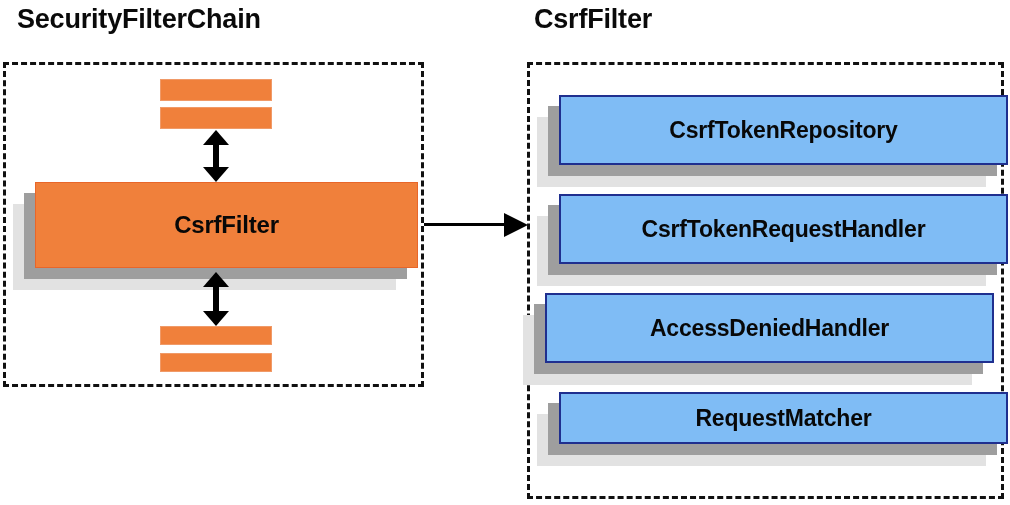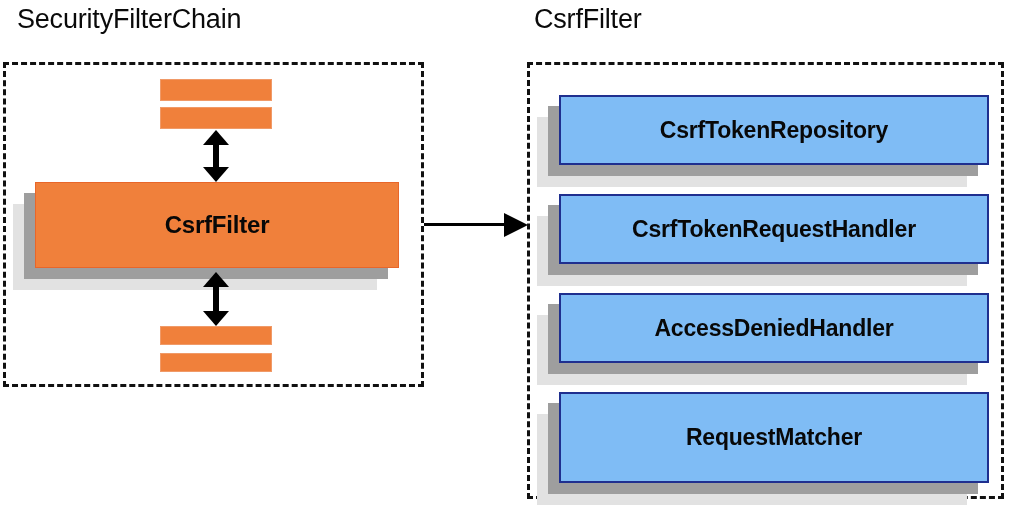--- a/index.html
+++ b/index.html
@@ -14,21 +14,21 @@
     position: relative;
     width: 1010px;
     height: 505px;
     background: #ffffff;
     overflow: hidden;
   }
 
   
   .panel-title {
     position: absolute;
-    font-weight: normal;
+    font-weight: bold;
     font-size: 27px;
     line-height: 1;
     color: #0a0a0a;
     letter-spacing: -0.2px;
     white-space: nowrap;
   }
   #title-left  { left: 17px;  top: 6px; }
   #title-right { left: 534px; top: 6px; }
 
   
@@ -37,20 +37,21 @@
     border: 3px dashed #111111;
     box-sizing: border-box;
     background: transparent;
   }
   #panel-left  { left: 3px;   top: 62px; width: 421px; height: 325px; }
   #panel-right { left: 527px; top: 62px; width: 477px; height: 437px; }
 
   
   .node {
     position: absolute;
+    padding-left: 19px;
   }
   .node .shadow-far,
   .node .shadow-near,
   .node .face {
     position: absolute;
     box-sizing: border-box;
     left: 0;
     top: 0;
     width: 100%;
     height: 100%;
@@ -205,29 +206,29 @@
   </div>
 
   <div class="node node-blue" style="left:559px; top:194px; width:430px; height:70px;border-radius:17px;">
     <div class="shadow-far"></div>
     <div class="shadow-near"></div>
     <div class="face">
       <span class="label">CsrfTokenRequestHandler</span>
     </div>
   </div>
 
-  <div class="node node-blue" style="left:559px; top:293px; width:430px; height:70px;text-decoration:underline;">
+  <div class="node node-blue" style="left:545px; top:293px; width:430px; height:70px;text-decoration:underline;">
     <div class="shadow-far"></div>
     <div class="shadow-near"></div>
     <div class="face">
       <span class="label">AccessDeniedHandler</span>
     </div>
   </div>
 
-  <div class="node node-blue" style="left:559px; top:392px; width:430px; height:91px;">
+  <div class="node node-blue" style="left:559px; top:392px; width:430px; height:52px;">
     <div class="shadow-far"></div>
     <div class="shadow-near"></div>
     <div class="face">
       <span class="label">RequestMatcher</span>
     </div>
   </div>
 
 </div>
 
 </body></html>

